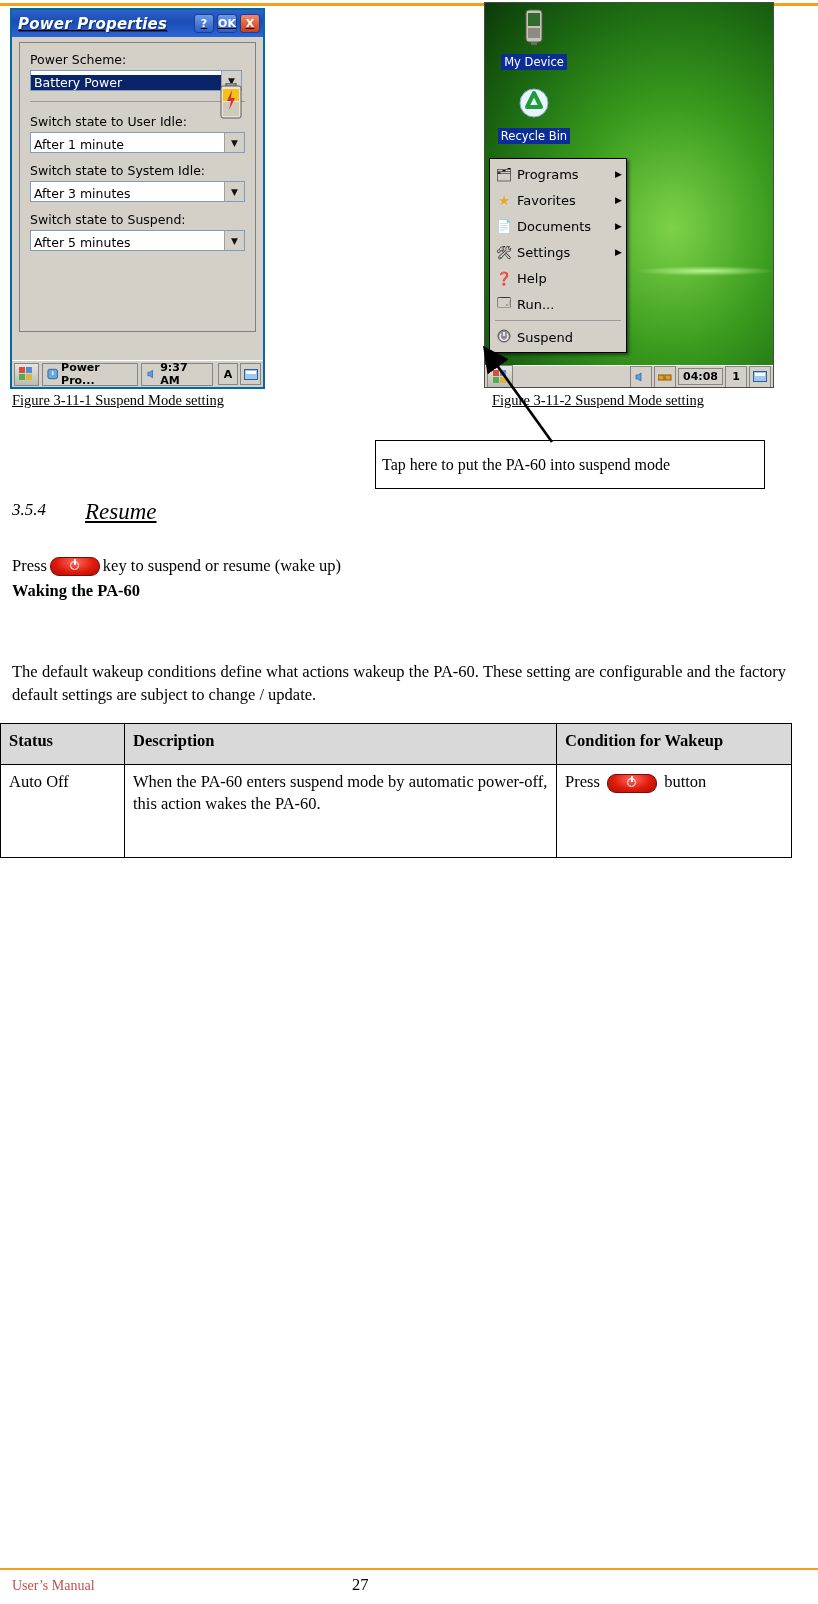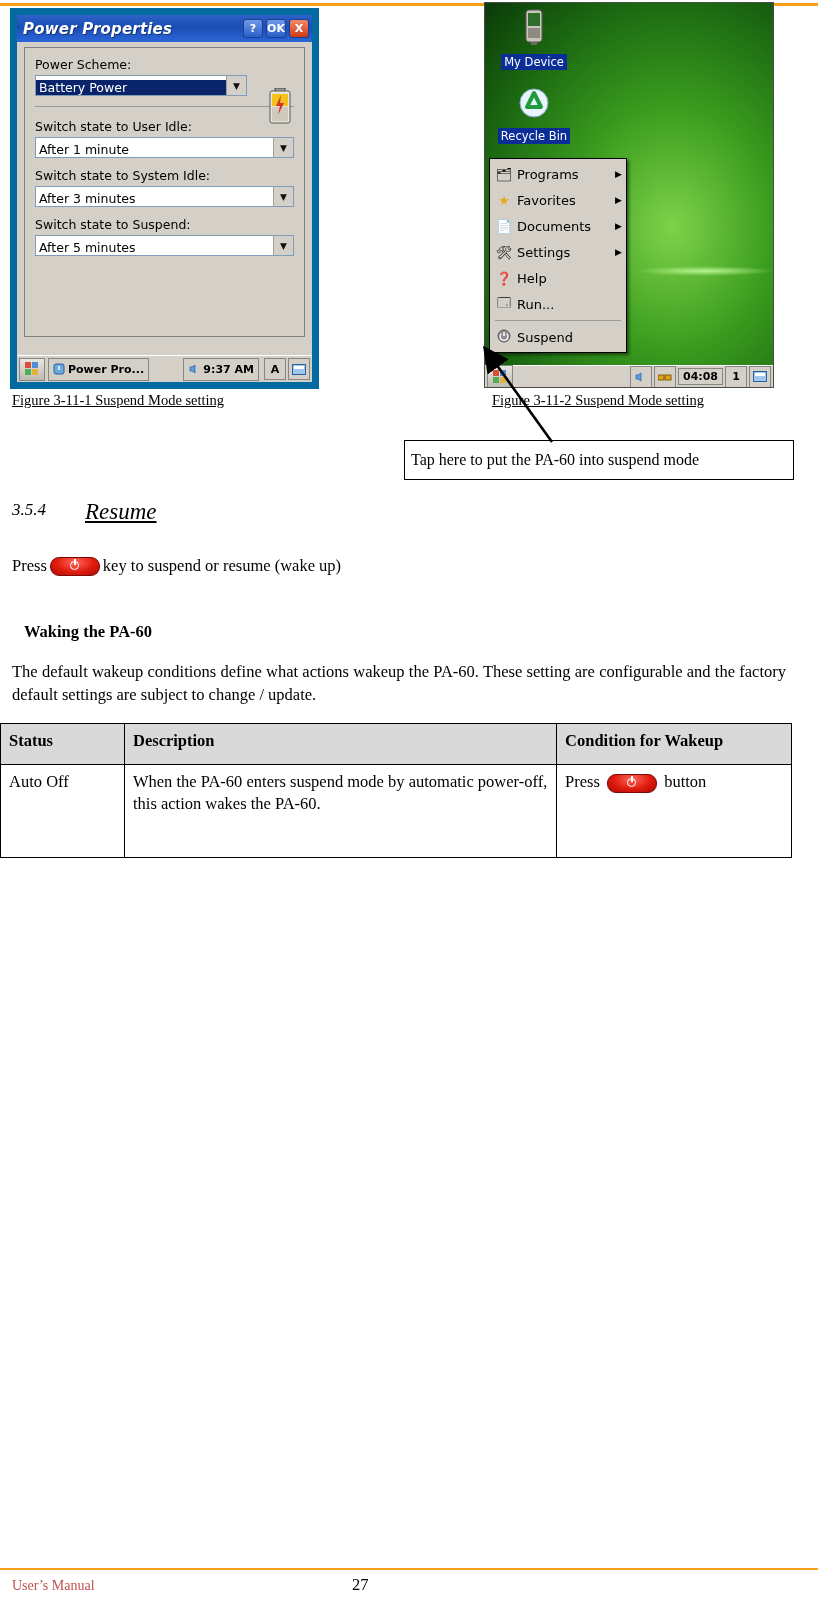--- a/index.html
+++ b/index.html
@@ -21,25 +21,26 @@
     position: absolute;
     left: 0; top: 3px;
     width: 818px; height: 3px;
     background: #F6A01A;
   }
 
   
   .fig1 {
     position: absolute;
     left: 10px; top: 8px;
-    width: 309px; height: 381px;
-    border: 7px solid #0369a1;
+    width: 255px; height: 381px;
+    border: 2px solid #0369a1;
     background: #d4d0c8;
     font-family: "DejaVu Sans", sans-serif;
     box-sizing: border-box;
+    text-decoration: underline;
   }
   .fig1-title {
     height: 27px;
     background: linear-gradient(180deg,#2E62C8 0%,#1B4DB5 45%,#2B66D8 100%);
     display: flex;
     align-items: center;
     padding-left: 6px;
     box-sizing: border-box;
   }
   .fig1-title-text {
@@ -242,22 +243,22 @@
     font-size: 14.5px;
     text-decoration: underline;
     white-space: nowrap;
   }
   .cap1 { left: 12px; top: 392px; }
   .cap2 { left: 492px; top: 392px; }
 
   
   .callout {
     position: absolute;
-    left: 404px; top: 440px;
-    width: 390px; height: 40px;
+    left: 375px; top: 440px;
+    width: 390px; height: 49px;
     border: 1px solid #000;
     display: flex; align-items: center;
     padding-left: 6px;
     font-size: 16px;
     box-sizing: border-box;
   }
   .arrowsvg { position: absolute; left: 440px; top: 330px; }
 
   
   .sec-num {
@@ -267,22 +268,22 @@
   .sec-title {
     position: absolute; left: 85px; top: 499px;
     font-size: 23px; font-style: italic; text-decoration: underline;
   }
   .press-line {
     position: absolute; left: 12px; top: 556px;
     font-size: 16.5px;
     display: flex; align-items: center;
   }
   .waking {
-    position: absolute; left: 12px; top: 622px;
-    font-size: 16.5px; font-weight: bold; margin-left: 12px;
+    position: absolute; left: 12px; top: 581px;
+    font-size: 16.5px; font-weight: bold;
   }
   .para {
     position: absolute; left: 12px; top: 640px;
     width: 774px;
     font-size: 16.5px;
     line-height: 23px;
     text-align: justify;
     margin-top: 20px;
   }
 

